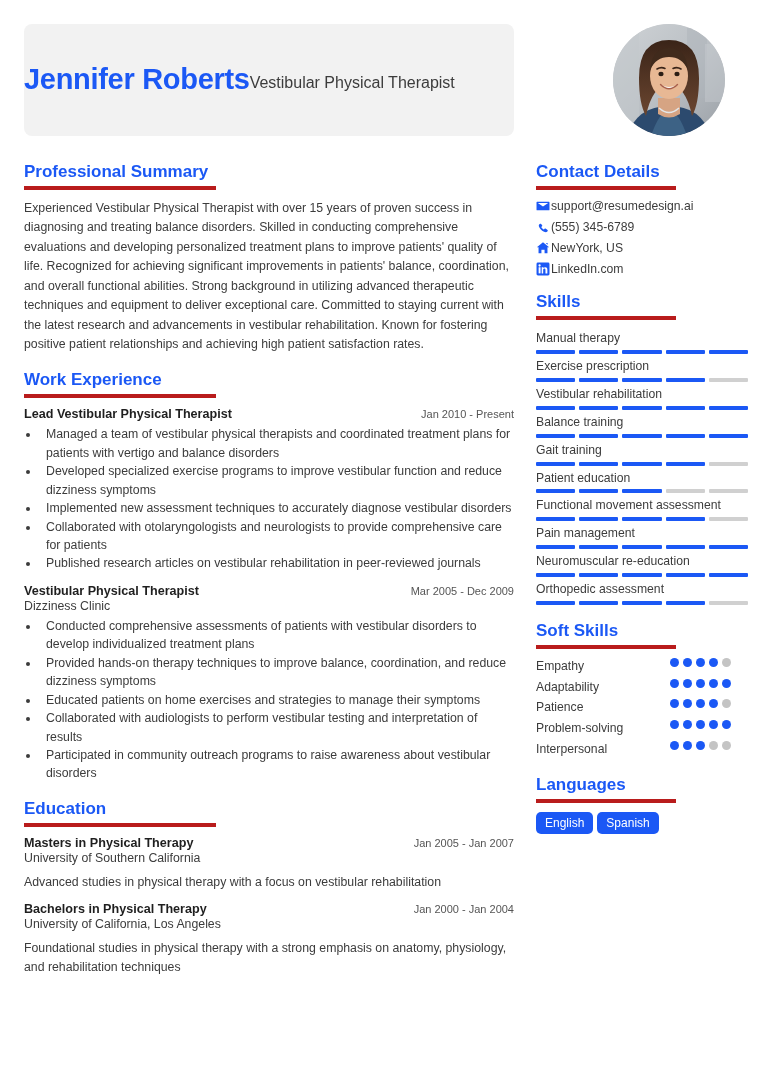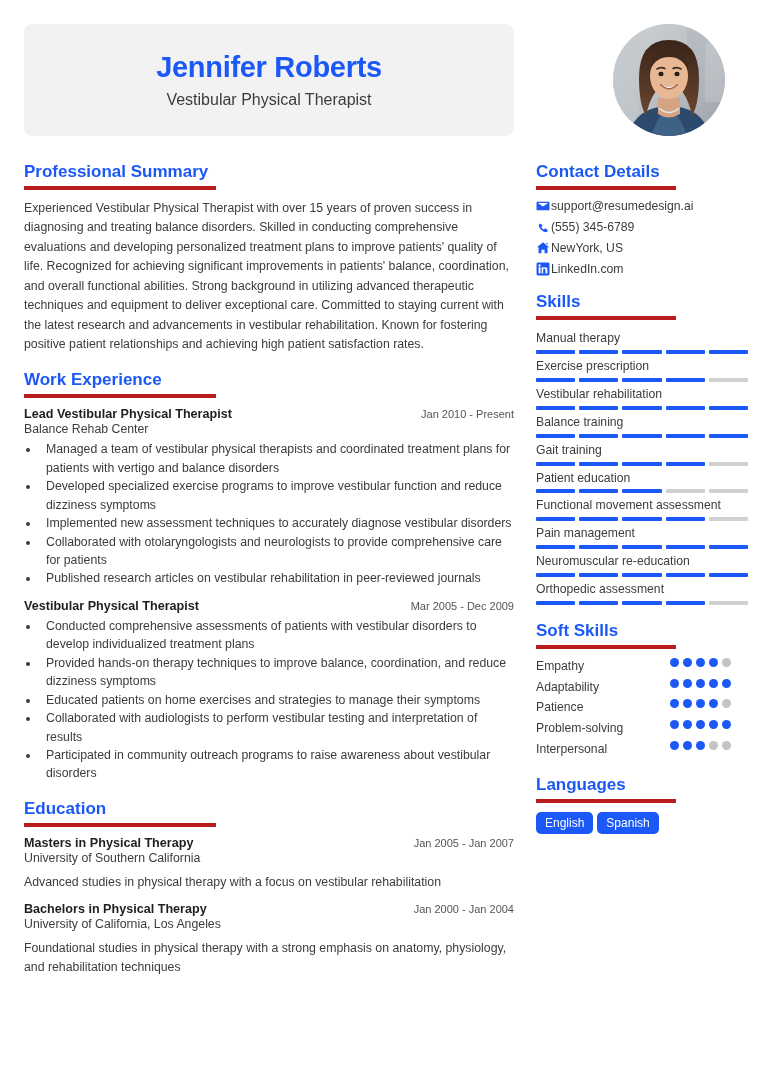--- a/index.html
+++ b/index.html
@@ -10,21 +10,21 @@
     color: #3c3c3c;
     -webkit-font-smoothing: antialiased;
   }
   .page { position: relative; width: 768px; height: 1078px; padding: 0; overflow: hidden; }
 
   
   .header { position: relative; height: 120px; margin: 24px 24px 0 24px; }
   .header-card {
     position: absolute; left: 0; top: 0; width: 490px; height: 112px;
     background: #f2f2f2; border-radius: 8px;
-    display: flex; flex-direction: column; align-items: center; justify-content: center;
+    display: flex; flex-direction: row; align-items: center; 
   }
   .full-name {
     font-size: 29px; font-weight: bold; color: #1b58f5; letter-spacing: -0.3px;
     line-height: 1.15;
   }
   .job-title { font-size: 16px; color: #3c3c3c; margin-top: 6px; }
 
   .avatar {
     position: absolute; right: 19px; top: 0; width: 112px; height: 112px;
     border-radius: 50%; overflow: hidden; background: #c9ccd0;
@@ -155,34 +155,34 @@
       </div>
 
       <div class="sec">
         <div class="sec-title">Work Experience</div>
         <div id="work-list">
             <div class="entry">
               <div class="entry-head">
        <span class="entry-role">Lead Vestibular Physical Therapist</span>
        <span class="entry-date">Jan 2010 - Present</span>
      </div>
-     <div class="entry-org">Balance Rehab Center</div>
      <ul class="bullets">
                 <li>Managed a team of vestibular physical therapists and coordinated treatment plans for patients with vertigo and balance disorders</li>
                 <li>Developed specialized exercise programs to improve vestibular function and reduce dizziness symptoms</li>
                 <li>Implemented new assessment techniques to accurately diagnose vestibular disorders</li>
                 <li>Collaborated with otolaryngologists and neurologists to provide comprehensive care for patients</li>
                 <li>Published research articles on vestibular rehabilitation in peer-reviewed journals</li>
               </ul>
             </div>
             <div class="entry">
               <div class="entry-head">
        <span class="entry-role">Vestibular Physical Therapist</span>
        <span class="entry-date">Mar 2005 - Dec 2009</span>
      </div>
+     <div class="entry-org">Dizziness Clinic</div>
      <ul class="bullets">
                 <li>Conducted comprehensive assessments of patients with vestibular disorders to develop individualized treatment plans</li>
                 <li>Provided hands-on therapy techniques to improve balance, coordination, and reduce dizziness symptoms</li>
                 <li>Educated patients on home exercises and strategies to manage their symptoms</li>
                 <li>Collaborated with audiologists to perform vestibular testing and interpretation of results</li>
                 <li>Participated in community outreach programs to raise awareness about vestibular disorders</li>
               </ul>
             </div>
           </div>
       </div>

